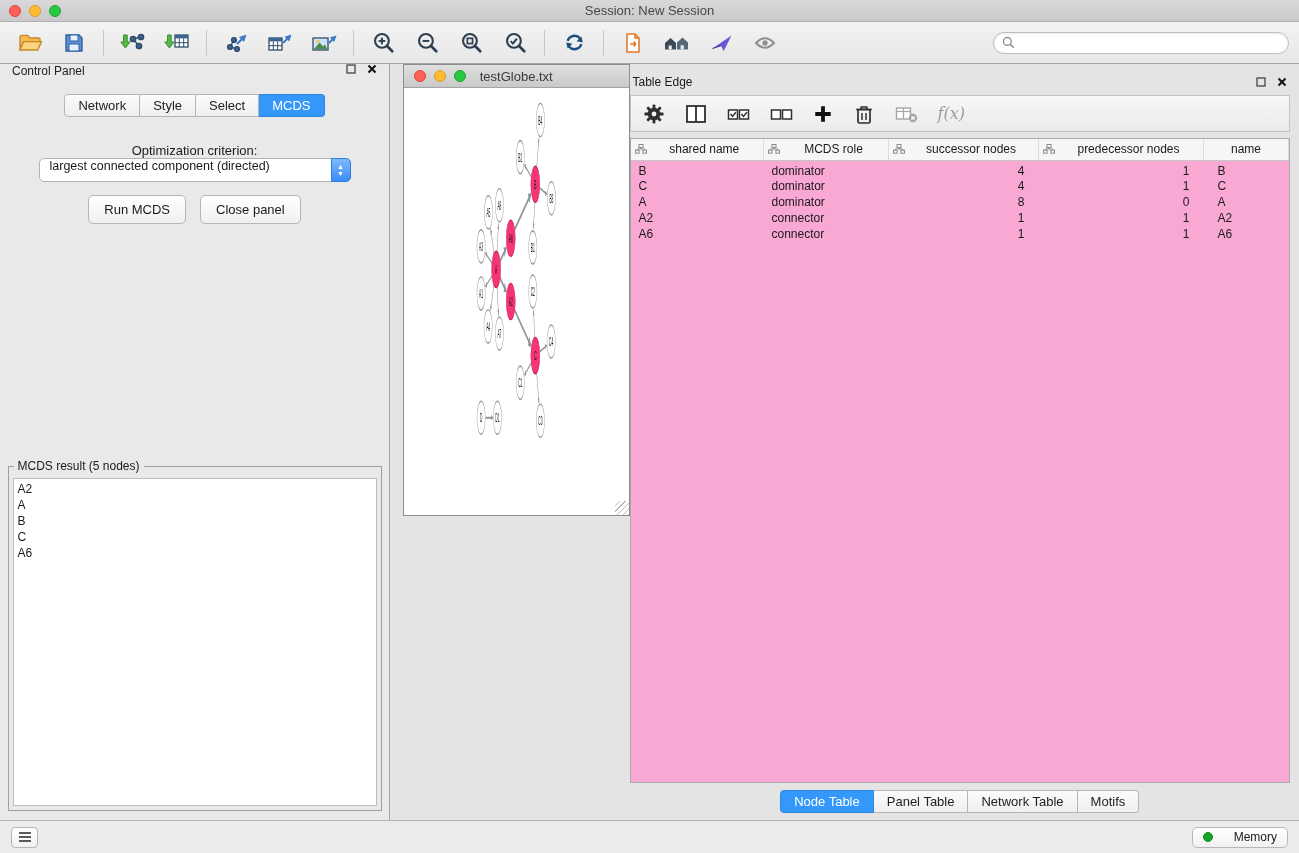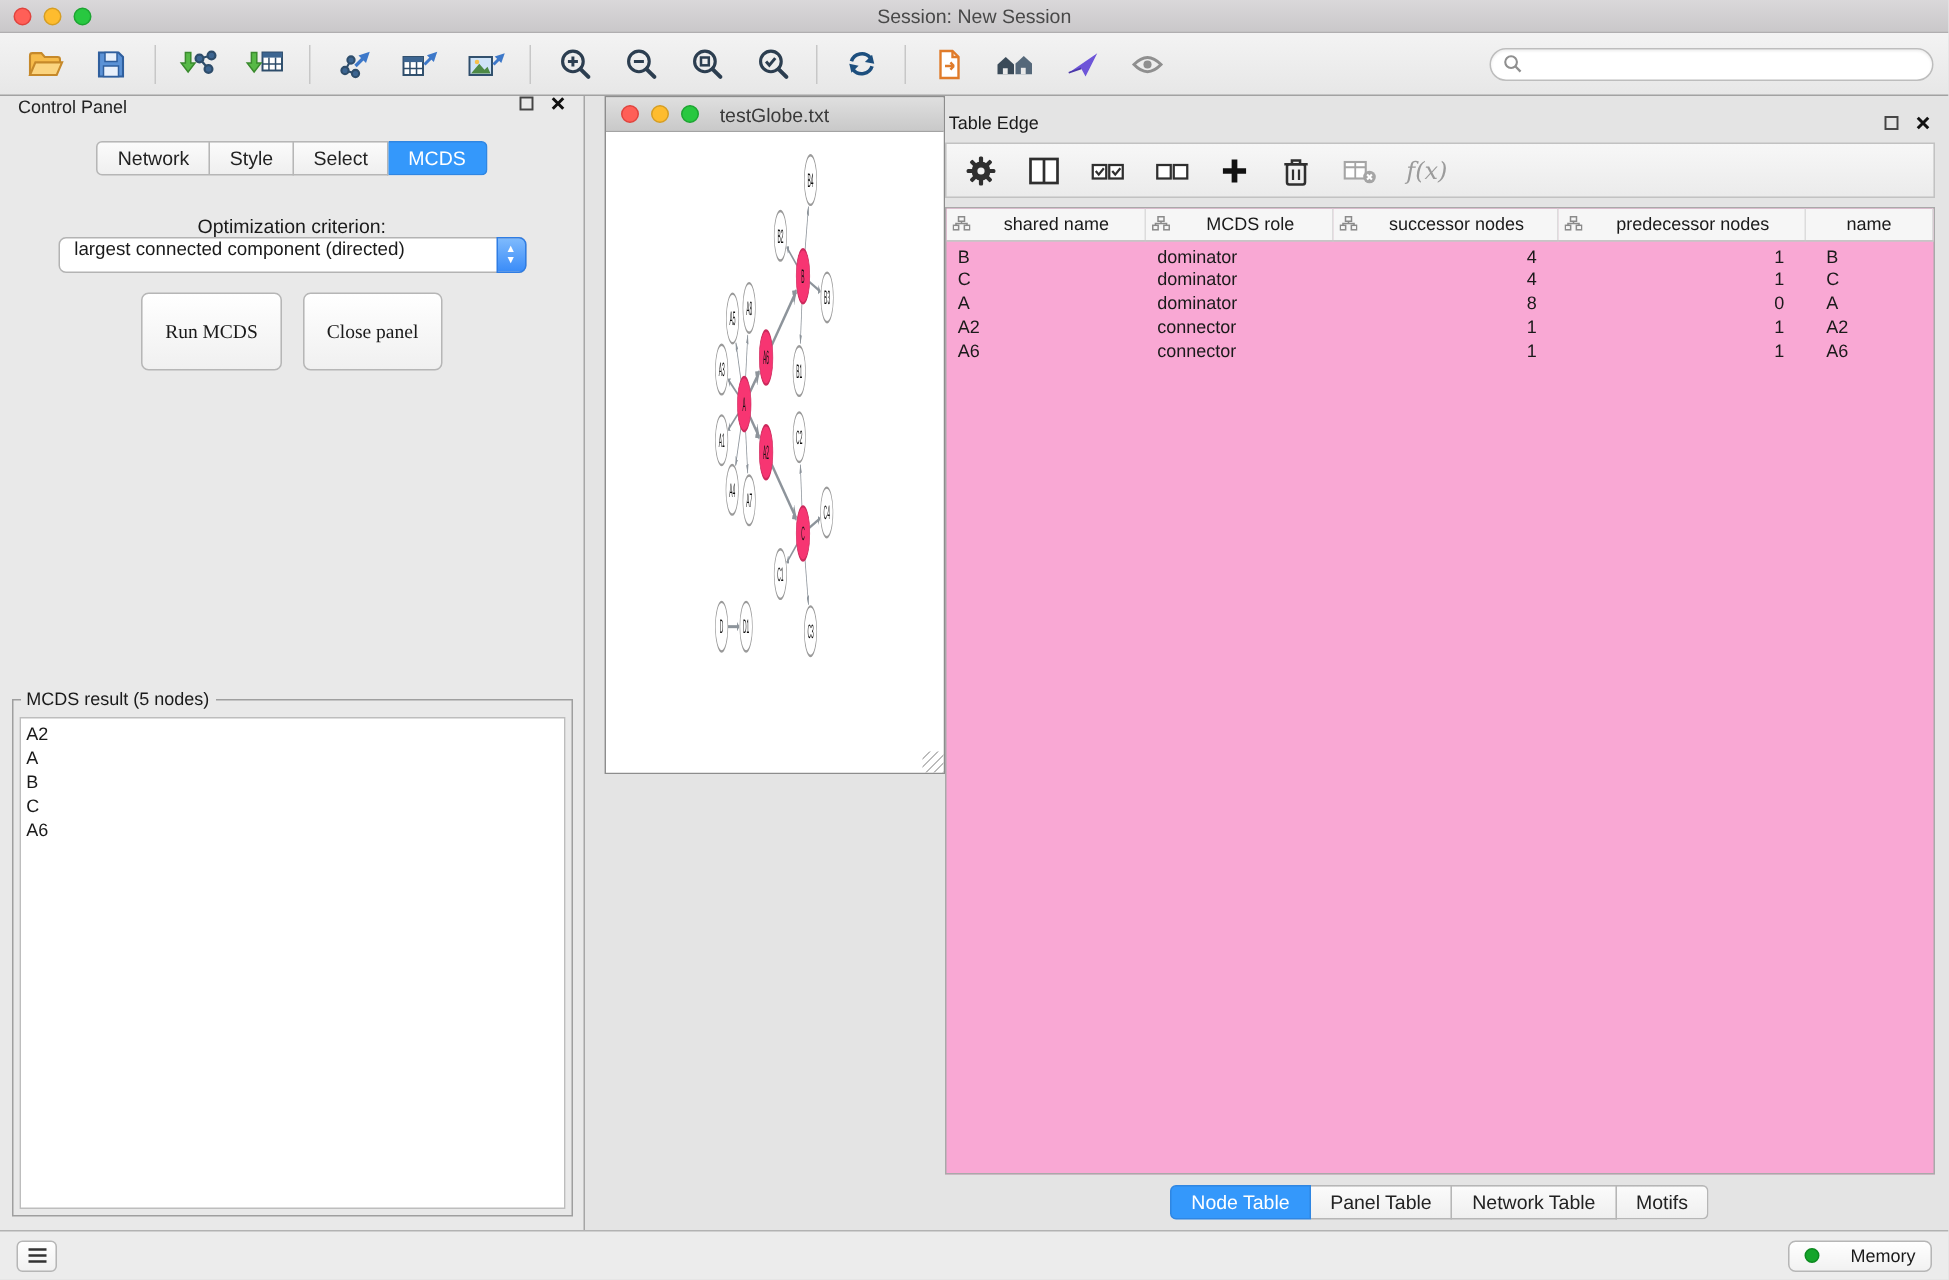--- a/index.html
+++ b/index.html
@@ -46,21 +46,21 @@
   .cp-body { flex:1; display:flex; flex-direction:column; align-items:center; }
   .opt-label { margin-top:26px; font-size:13px; }
   .dropdown { width:312px; height:24px; background:#fff; border:1px solid #b3b3b3;
               border-radius:5px; display:flex; }
   .dd-text { flex:1; padding:0 10px; font-size:12.5px; white-space:nowrap; overflow:hidden; }
   .dd-stepper { width:20px; height:24px; margin:-1px; background:linear-gradient(#7ebafd,#3a8cf8);
                 border:1px solid #2f7de4; border-radius:0 5px 5px 0; display:flex; flex-direction:column;
                 align-items:center; justify-content:center; color:#fff; font-size:7px; line-height:7px; }
   .btn-row { margin-top:13px; display:flex; gap:14px; }
   .btn { background:linear-gradient(#ffffff,#f0f0f0); border:1px solid #b6b6b6; border-radius:5px;
-         padding:17px 15px; font-size:13px; color:#1a1a1a;font-family:Liberation Serif, serif; }
+         padding:6px 15px; font-size:13px; color:#1a1a1a; }
 
   .group-box { margin:auto 8px 9px 8px; width:374px; height:345px; border:1px solid #9f9f9f;
                position:relative; display:flex; padding:11px 4px 4px 4px; }
   .group-title { position:absolute; top:-8px; left:5px; background:#e9e9e9; padding:0 4px; font-size:12px; }
   .mcds-list { background:#fff; border:1px solid #bdbdbd; flex:1; overflow:auto; padding:2px 0; }
   .mcds-item { font-size:12px; line-height:16px; padding:0 4px; }
 
   
   .right-col { flex:1; display:flex; flex-direction:row; padding-left:13px; background:#e4e4e4; }
 

